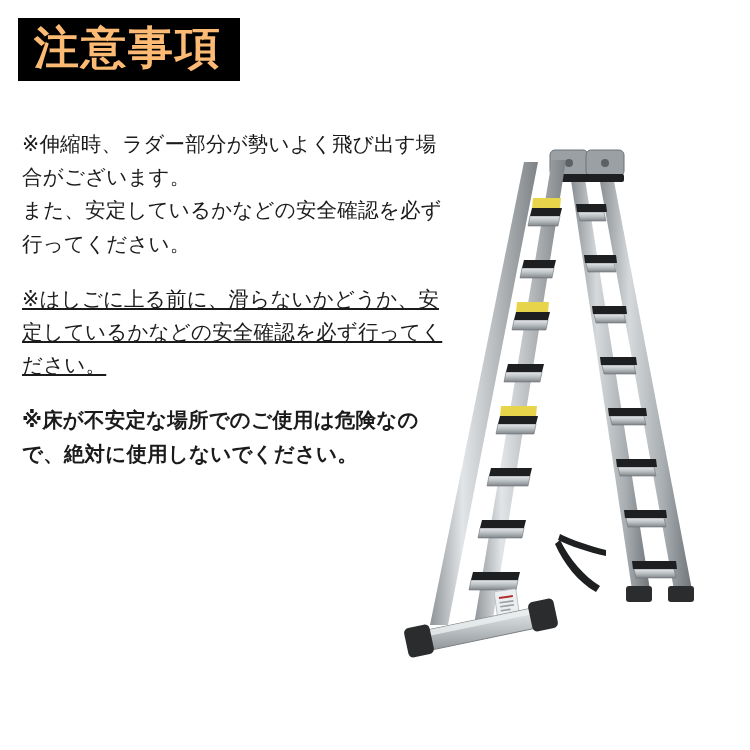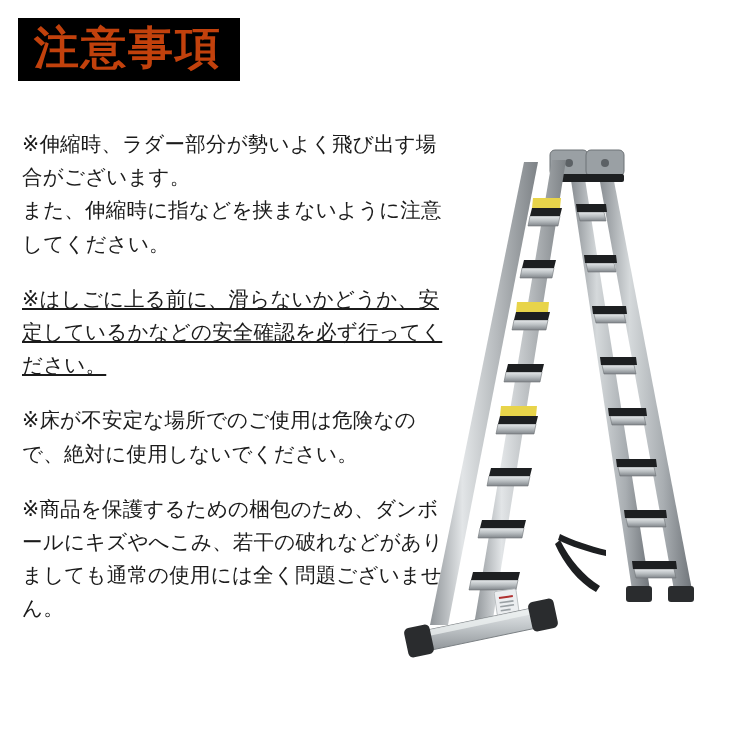--- a/index.html
+++ b/index.html
@@ -19,21 +19,21 @@
     height: 750px;
     box-sizing: border-box;
   }
 
   
   .title-banner {
     position: absolute;
     left: 18px;
     top: 18px;
     background: #000000;
-    color: #c2410c;
+    color: #fdba74;
     padding: 6px 18px 10px 16px;
     display: inline-block;
   }
   .title-text {
     font-family: "DejaVu Sans", "Liberation Sans", sans-serif;
     font-size: 45px;
     font-weight: bold;
     letter-spacing: 2px;
     line-height: 1.05;
     white-space: nowrap;
@@ -74,24 +74,23 @@
 <body>
 
 <div class="page">
 
   <div class="title-banner">
     <div class="title-text">注意事項</div>
   </div>
 
   <div class="notes">
     <div class="note-block" style="white-space: pre-wrap;">※伸縮時、ラダー部分が勢いよく飛び出す場合がございます。
-また、伸縮時に指などを挟まないように注意してください。</div>
+また、安定しているかなどの安全確認を必ず行ってください。</div>
     <div class="note-block" style="white-space: pre-wrap; text-decoration: underline;">※はしごに上る前に、滑らないかどうか、安定しているかなどの安全確認を必ず行ってください。</div>
-    <div class="note-block" style="white-space: pre-wrap;">※床が不安定な場所でのご使用は危険なので、絶対に使用しないでください。</div>
-    <div class="note-block" style="white-space: pre-wrap;">※商品を保護するための梱包のため、ダンボールにキズやへこみ、若干の破れなどがありましても通常の使用には全く問題ございません。</div>
+    <div class="note-block" style="white-space: pre-wrap; font-weight: bold;">※床が不安定な場所でのご使用は危険なので、絶対に使用しないでください。</div>
   </div>
 
   <div class="photo">
     <svg width="350" height="560" viewBox="0 0 350 560" xmlns="http://www.w3.org/2000/svg">
       <defs>
         <linearGradient id="railGrad" x1="0" y1="0" x2="1" y2="0">
           <stop offset="0%" stop-color="#8f9498"></stop>
           <stop offset="30%" stop-color="#e2e5e7"></stop>
           <stop offset="62%" stop-color="#b6babd"></stop>
           <stop offset="100%" stop-color="#7d8286"></stop>

